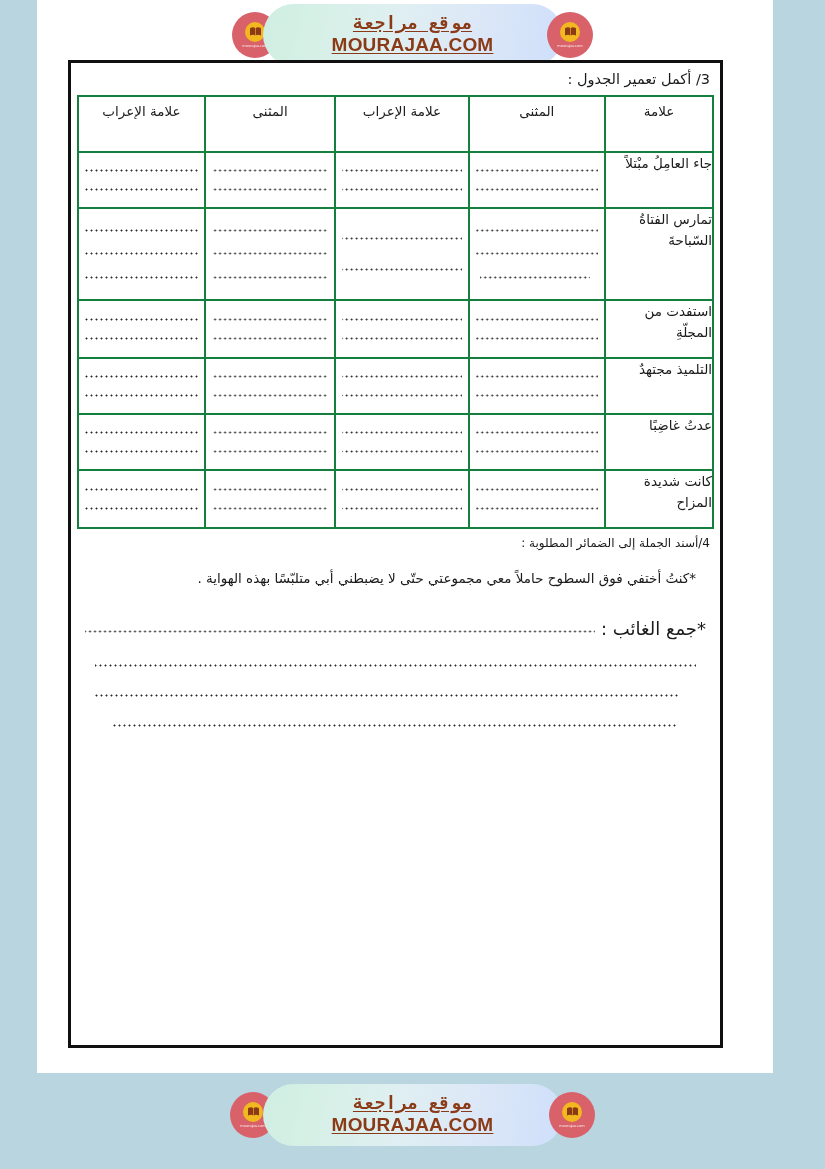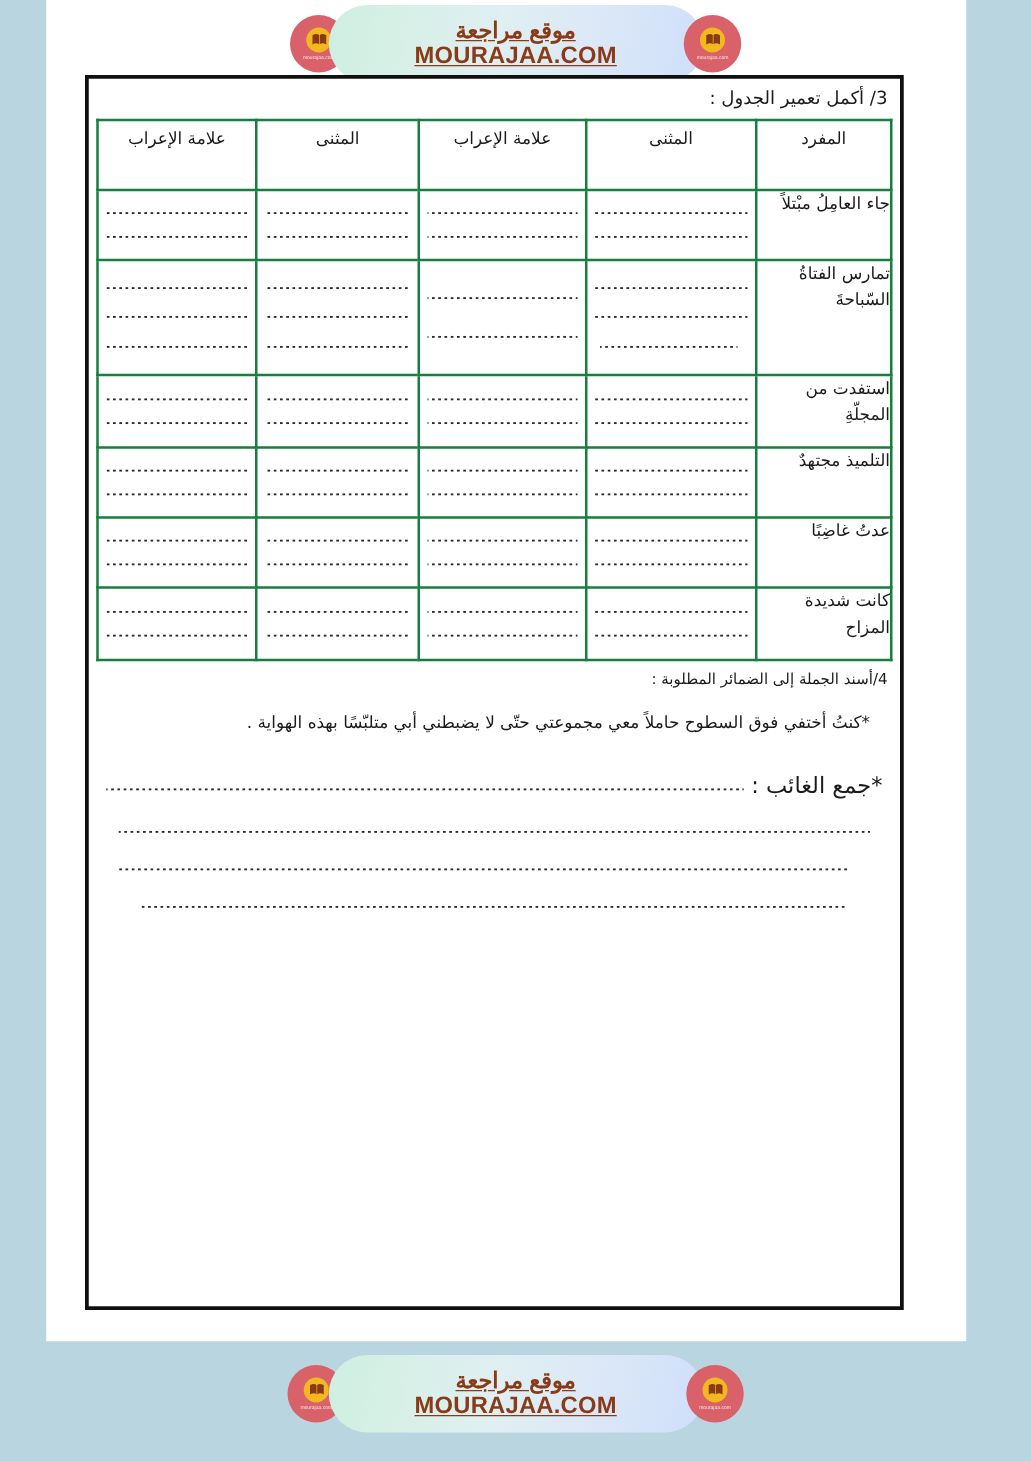--- a/index.html
+++ b/index.html
@@ -48,21 +48,21 @@
     border-radius: 31px;
     background: linear-gradient(100deg,
        #cfeee2 0%, #d6f0e6 18%, #dfeff2 45%, #dce8f7 70%, #cfdffb 100%);
     display: flex;
     flex-direction: column;
     align-items: center;
     justify-content: center;
     gap: 1px;
   }
   .banner-ar {
-    font-family: Liberation Sans, sans-serif;
+    font-family: Liberation Mono, monospace;
     font-size: 18px;
     font-weight: 700;
     color: #8b3a17;
     text-decoration: underline;
     text-underline-offset: 2px;
     line-height: 1.15;
     direction: rtl;
   }
   .banner-en {
     font-family: "Liberation Sans", sans-serif;
@@ -275,21 +275,21 @@
   </div>
 </div>
 
 <div class="frame">
 
   <div class="ex-heading">3/ أكمل تعمير الجدول :</div>
 
   <table class="conj">
     <thead>
       <tr>
-        <th class="col-mufrad">المفرد</th>
+        <th class="col-mufrad">علامة</th>
         <th class="col-muthana">المثنى</th>
         <th class="col-alama1">علامة الإعراب</th>
         <th class="col-jam">المثنى</th>
         <th class="col-alama2">علامة الإعراب</th>
       </tr>
     </thead>
     <tbody>
       <tr class="r1">
         <td class="lead">جاء العامِلُ مبْتلاً</td>
         <td class="blank">

